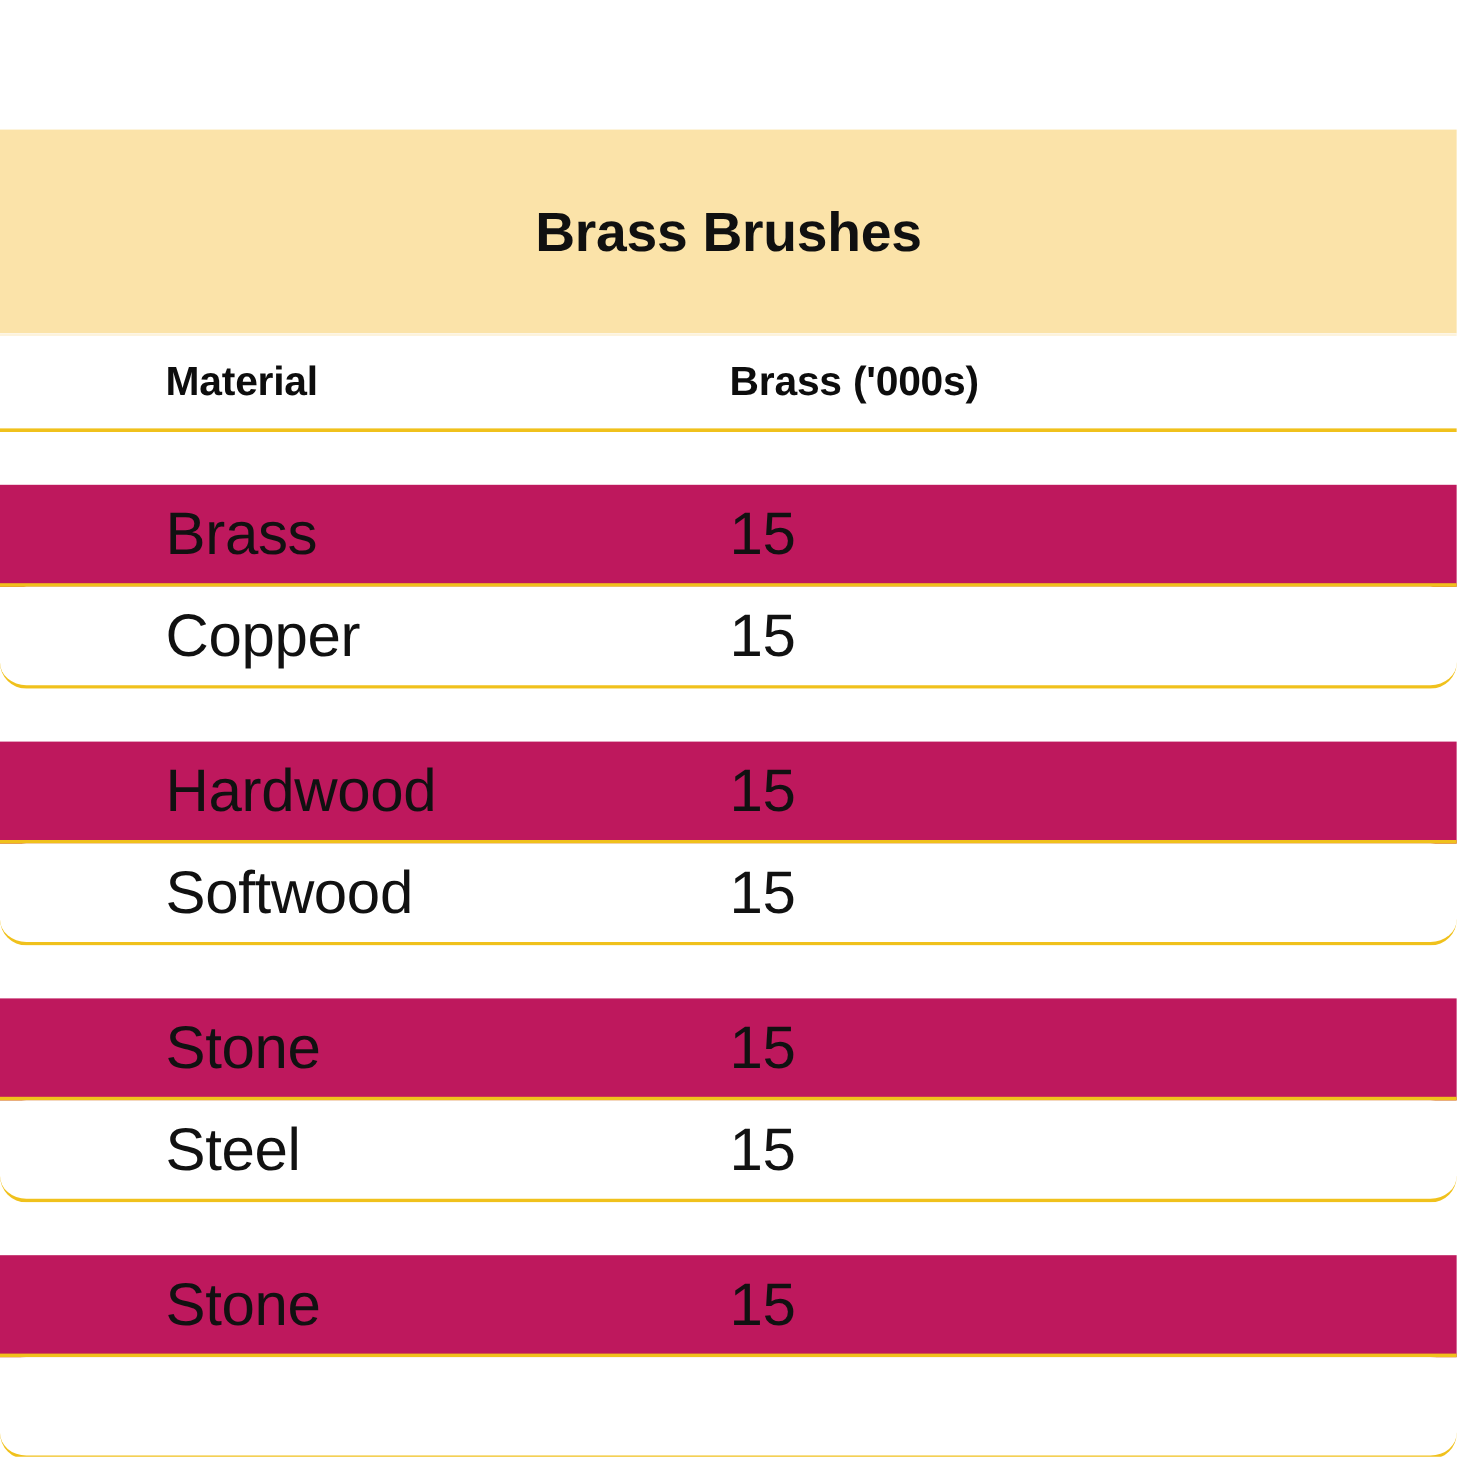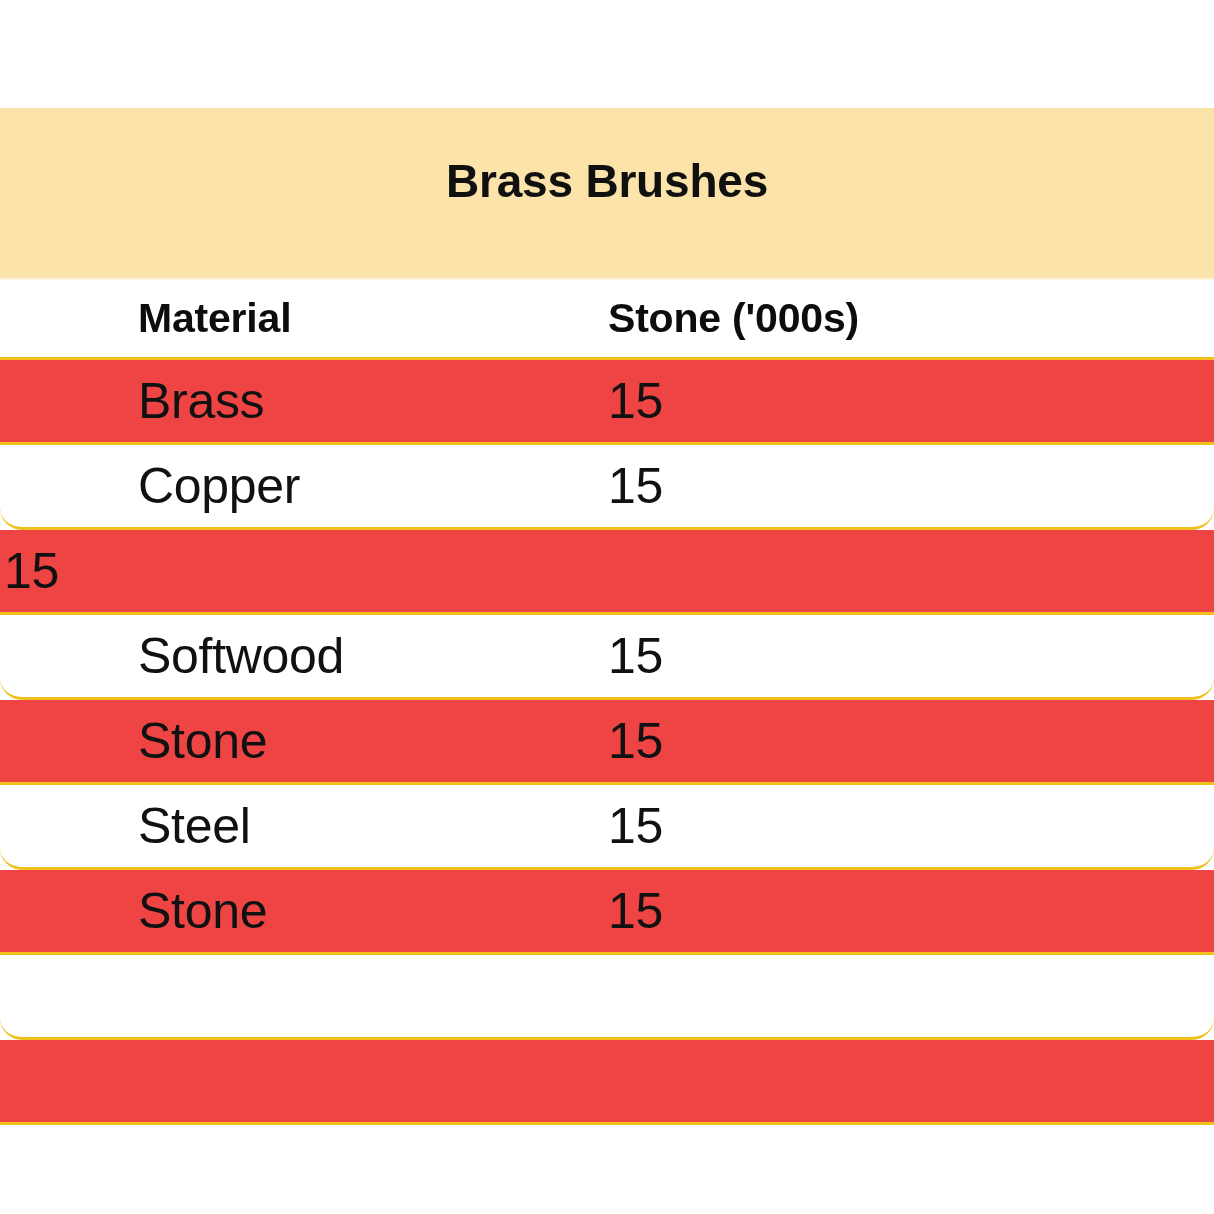--- a/index.html
+++ b/index.html
@@ -53,21 +53,21 @@
     left: 0;
     top: 108px;
     width: 1214px;
     height: 170px;
     background: #FBE3A9;
   }
   .subtitle-text {
     position: absolute;
     left: 0;
     right: 0;
-    top: 46px;
+    top: 58px;
     text-align: center;
     color: #101010;
     font-family: "Liberation Sans", sans-serif;
     font-weight: 700;
     font-size: 46px;
     line-height: 54px;
     letter-spacing: -0.2px;
     white-space: nowrap;
   }
 
@@ -91,34 +91,34 @@
   .row.head {
     height: 82px;
     background: #ffffff;
     border-top: 2px solid #FDF3DC;
     border-bottom: 3px solid #F0C11C;
   }
   .row.body {
     height: 85px;
     border-bottom: 3px solid #F0C11C;
   }
-  .row.odd  { background: #ef4444; }
+  .row.odd  { background: #be185d; margin-top: 44px; }
   .row.even { background: #FFFFFF; border-radius: 22px; }
 
   .cell {
     box-sizing: border-box;
     white-space: nowrap;
     overflow: hidden;
   }
   .cell.material { width: 604px; padding-left: 138px; }
   .cell.rpm      { width: 610px; padding-left: 4px; }
 
   .row.head .cell {
     color: #0D0D0D;
-    font-size: 41px;
+    font-size: 34px;
     font-weight: 700;
     letter-spacing: -0.2px;
   }
   .row.body .cell {
     color: #111111;
     font-size: 50px;
     font-weight: 400;
     letter-spacing: -0.3px;
   }
   .row.body .cell.rpm { padding-left: 4px; }
@@ -130,34 +130,35 @@
 
 
   <div class="subtitle-band">
     <div class="subtitle-text">Brass Brushes</div>
   </div>
 
   <div class="table-wrap">
 
     <div class="row head">
       <div class="cell material">Material</div>
-      <div class="cell rpm">Stone ('000s)</div>
+      <div class="cell rpm">Brass ('000s)</div>
     </div>
 
     <div class="row body odd">
       <div class="cell material">Brass</div>
       <div class="cell rpm">15</div>
     </div>
 
     <div class="row body even">
       <div class="cell material">Copper</div>
       <div class="cell rpm">15</div>
     </div>
 
     <div class="row body odd">
+      <div class="cell material">Hardwood</div>
       <div class="cell rpm">15</div>
     </div>
 
     <div class="row body even">
       <div class="cell material">Softwood</div>
       <div class="cell rpm">15</div>
     </div>
 
     <div class="row body odd">
       <div class="cell material">Stone</div>

